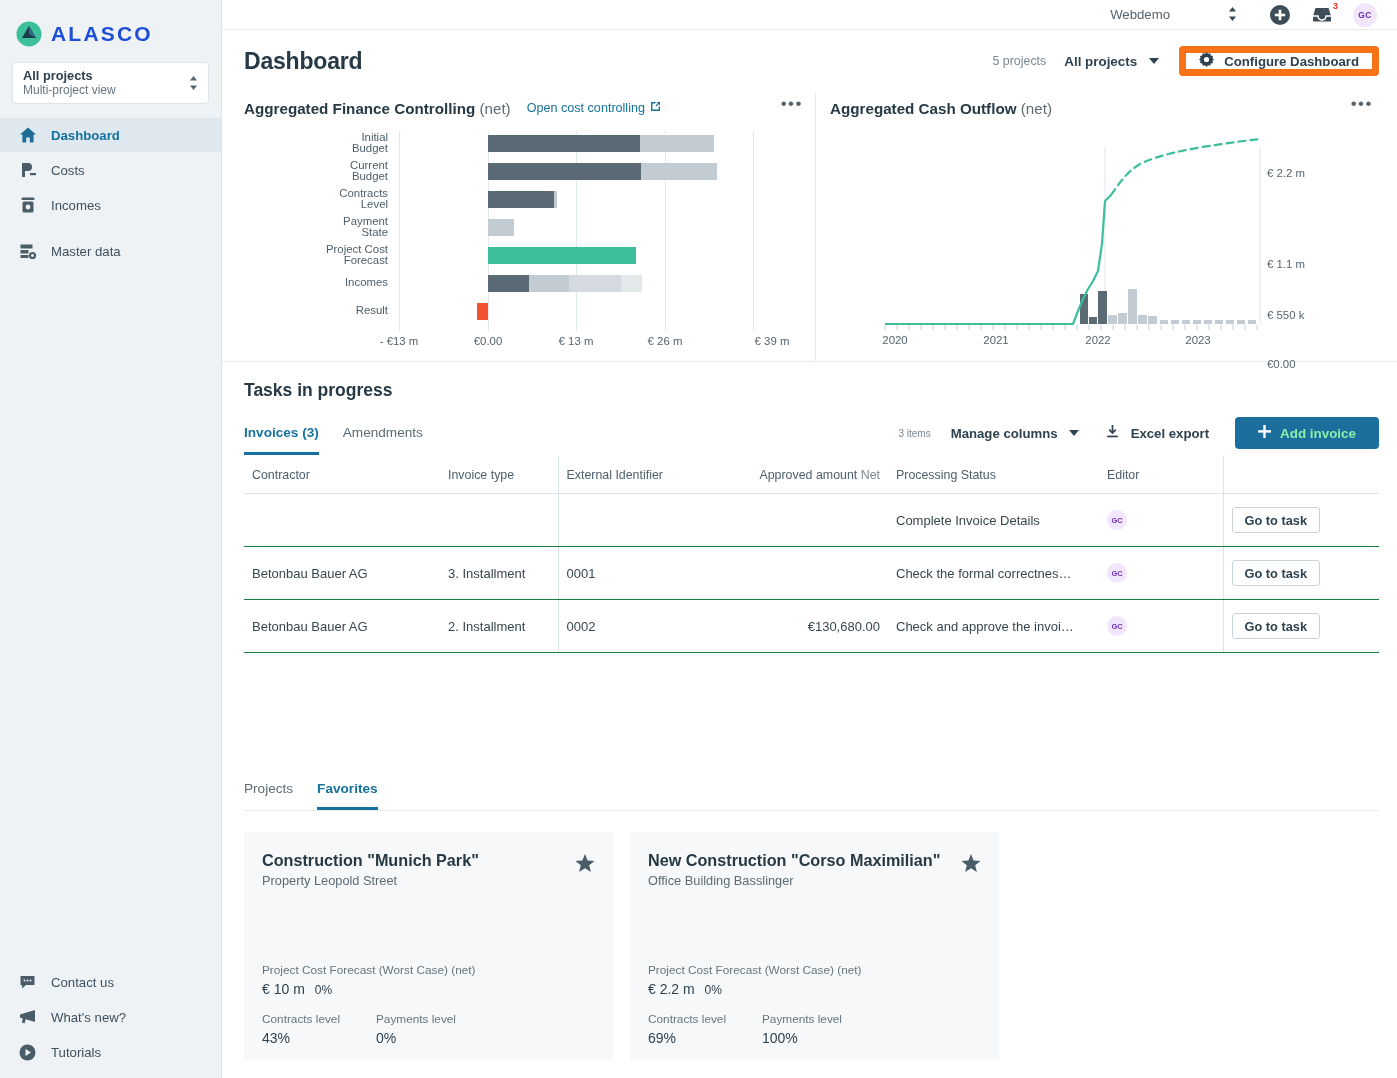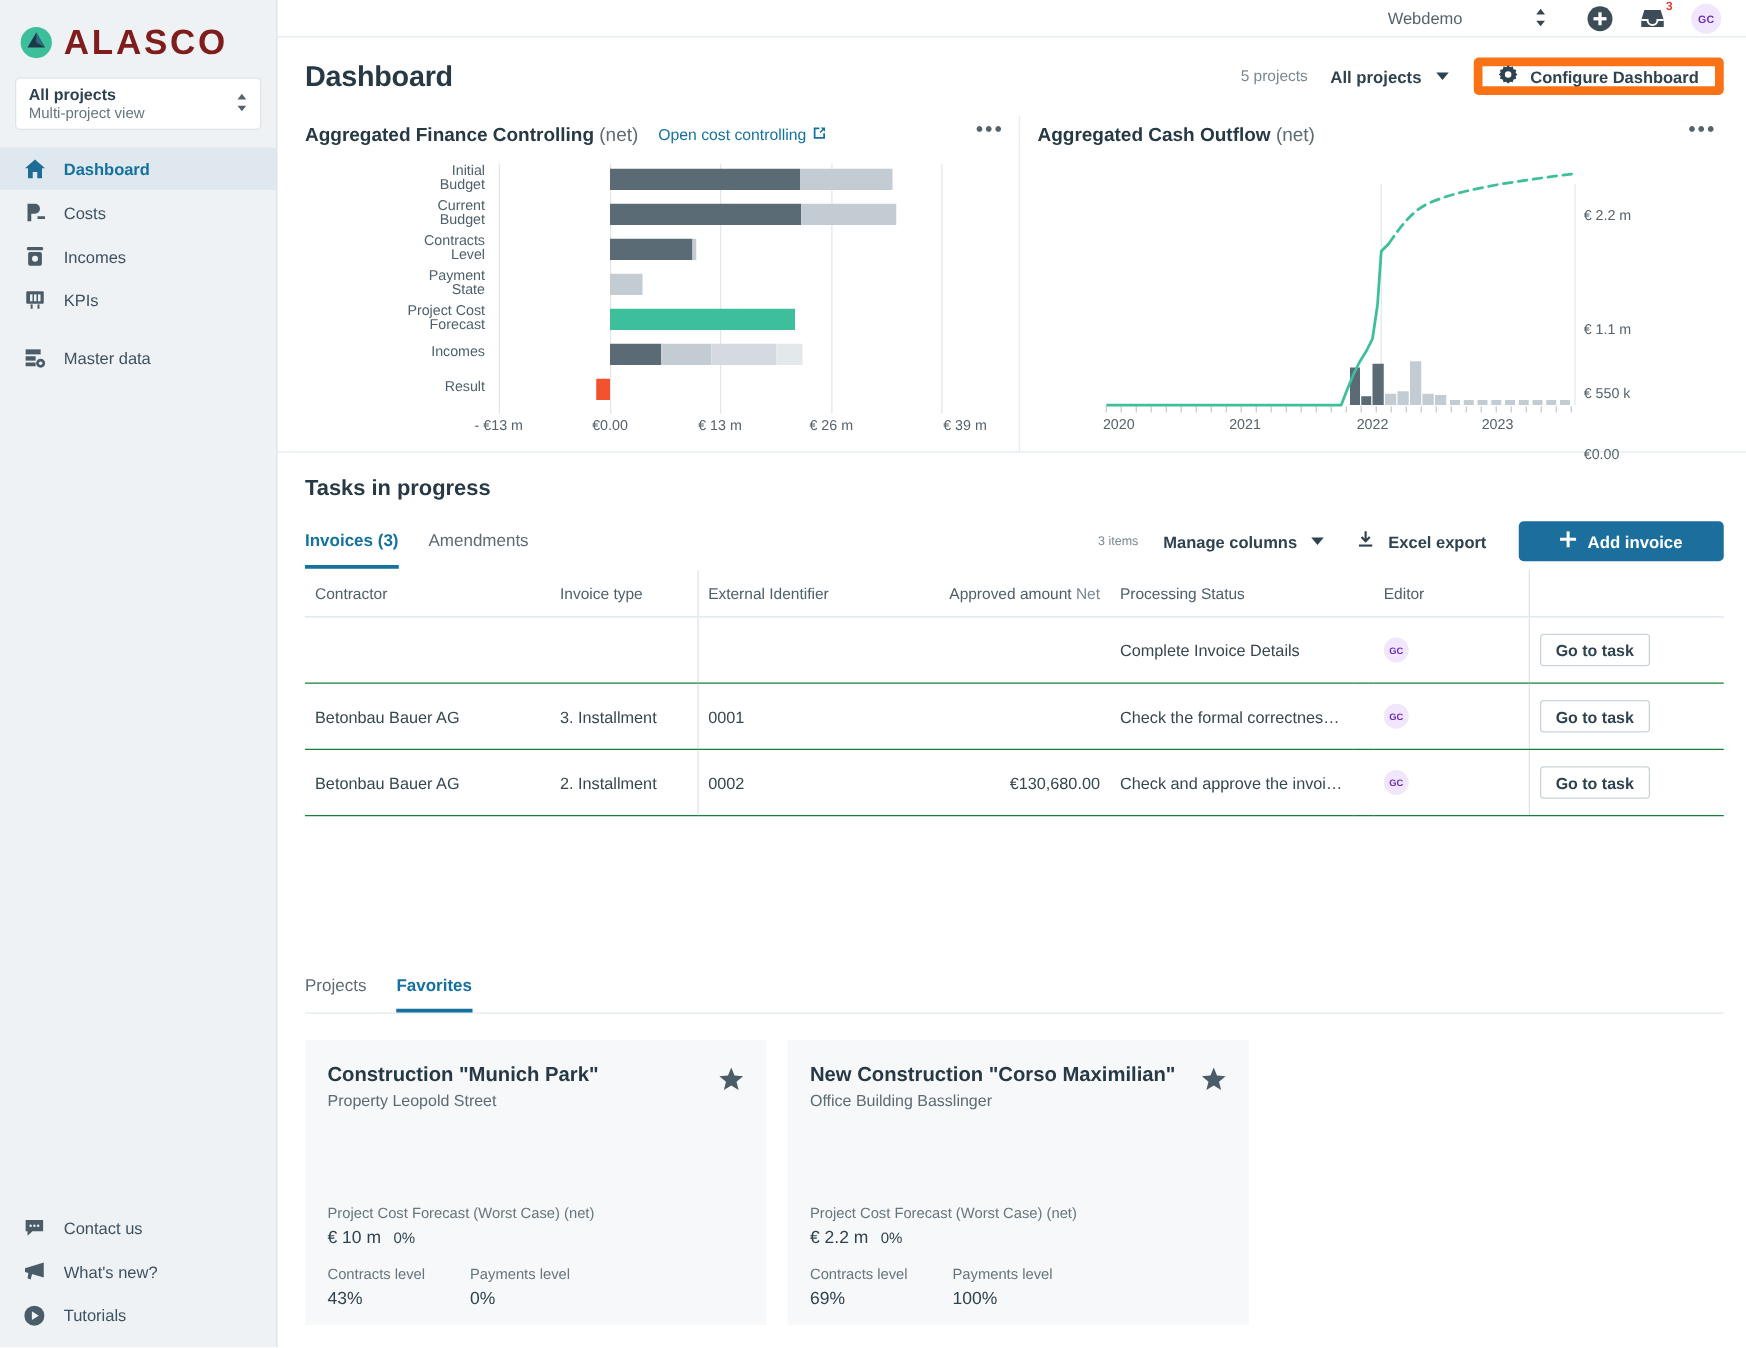--- a/index.html
+++ b/index.html
@@ -16,22 +16,22 @@
   .sidebar {
     width: 222px; height: 1078px;
     background: #eef2f5;
     border-right: 1px solid #dde4e9;
     position: relative;
     flex: 0 0 222px;
   }
   .logo-row { display: flex; align-items: center; gap: 9px; padding: 16px 0 0 16px; height: 52px; }
   .logo-mark { width: 26px; height: 26px; flex: 0 0 26px; }
   .logo-text {
-    font-size: 28px; font-weight: 700; letter-spacing: 2.2px;
-    color: #7f1d1d;
+    font-size: 21px; font-weight: 700; letter-spacing: 2.2px;
+    color: #1d4ed8;
   }
   .proj-select {
     margin: 10px 12px 0 12px;
     background: #fff; border: 1px solid #dde4e9; border-radius: 4px;
     height: 42px; padding: 5px 10px;
     display: flex; align-items: center; justify-content: space-between;
     cursor: pointer;
   }
   .proj-select .ps-title { font-size: 12.8px; font-weight: 700; color: #2f4250; line-height: 15px; }
   .proj-select .ps-sub { font-size: 12px; color: #67757f; line-height: 15px; }
@@ -131,22 +131,22 @@
   .tab {
     font-size: 13.6px; color: #5d6b75; padding-bottom: 12px; cursor: pointer;
     border-bottom: 3px solid transparent;
   }
   .tab.active { color: #15729e; font-weight: 700; border-bottom-color: #15729e; }
   .tabs-actions { display: flex; align-items: center; padding-bottom: 6px; }
   .ta-count { font-size: 10px; color: #7b8892; margin-right: 20px; }
   .ta-btn { font-size: 13.2px; font-weight: 700; color: #2f4250; display: flex; align-items: center; gap: 11px; margin-right: 26px; cursor: pointer; }
   .ta-btn .tri { width:0;height:0;border-left:5px solid transparent;border-right:5px solid transparent;border-top:6px solid #2f4250;}
   .btn-primary {
-    background: #1c6f9c; color: #ffffff; border: none; border-radius: 4px;
-    height: 32px; padding: 0 33px; font-size: 13.4px; font-weight: 700;
+    background: #1c6f9c; color: #86efac; border: none; border-radius: 4px;
+    height: 32px; padding: 0 23px; font-size: 13.4px; font-weight: 700;
     display: flex; align-items: center; gap: 9px; cursor: pointer;
     font-family: "Liberation Sans", sans-serif;
   }
 
   .tbl { width: 100%; border-collapse: collapse; margin-top: 1px; }
   .tbl th {
     font-size: 12.4px; font-weight: 400; color: #4e606c; text-align: left;
     padding: 12px 8px 11px 8px; border-bottom: 1px solid #dbe3e8;
     white-space: nowrap;
   }
@@ -240,33 +240,20 @@
       </div>
       <div class="nav-item">
         <span class="ni-icon">
           <svg width="18" height="18" viewBox="0 0 18 18">
               <rect x="2.5" y="1.5" width="13" height="2.6" rx="1" fill="#4a5c68"></rect>
               <rect x="3.5" y="5.5" width="11" height="11" rx="1.5" fill="#4a5c68"></rect>
               <circle cx="9" cy="11" r="2.4" fill="#eef2f5"></circle>
             </svg>
         </span>
         <span>Incomes</span>
-      </div>
-      <div class="nav-item">
-        <span class="ni-icon">
-          <svg width="18" height="18" viewBox="0 0 18 18">
-              <rect x="2" y="2" width="14" height="10" rx="1" fill="#4a5c68"></rect>
-              <rect x="5" y="4.5" width="2" height="5.5" fill="#eef2f5"></rect>
-              <rect x="8.2" y="4.5" width="2" height="5.5" fill="#eef2f5"></rect>
-              <rect x="11.4" y="4.5" width="2" height="5.5" fill="#eef2f5"></rect>
-              <rect x="5.5" y="12.5" width="1.6" height="3.5" fill="#4a5c68"></rect>
-              <rect x="11" y="12.5" width="1.6" height="3.5" fill="#4a5c68"></rect>
-            </svg>
-        </span>
-        <span>KPIs</span>
       </div>
       <div class="nav-gap"></div>
       <div class="nav-item">
         <span class="ni-icon">
           <svg width="18" height="18" viewBox="0 0 18 18">
               <rect x="1.5" y="2.5" width="12" height="4" fill="#4a5c68"></rect>
               <rect x="1.5" y="8" width="8" height="3.5" fill="#4a5c68"></rect>
               <rect x="1.5" y="13" width="8" height="3" fill="#4a5c68"></rect>
               <circle cx="13.5" cy="13.5" r="3.6" fill="#4a5c68"></circle>
               <circle cx="13.5" cy="13.5" r="1.4" fill="#eef2f5"></circle>

